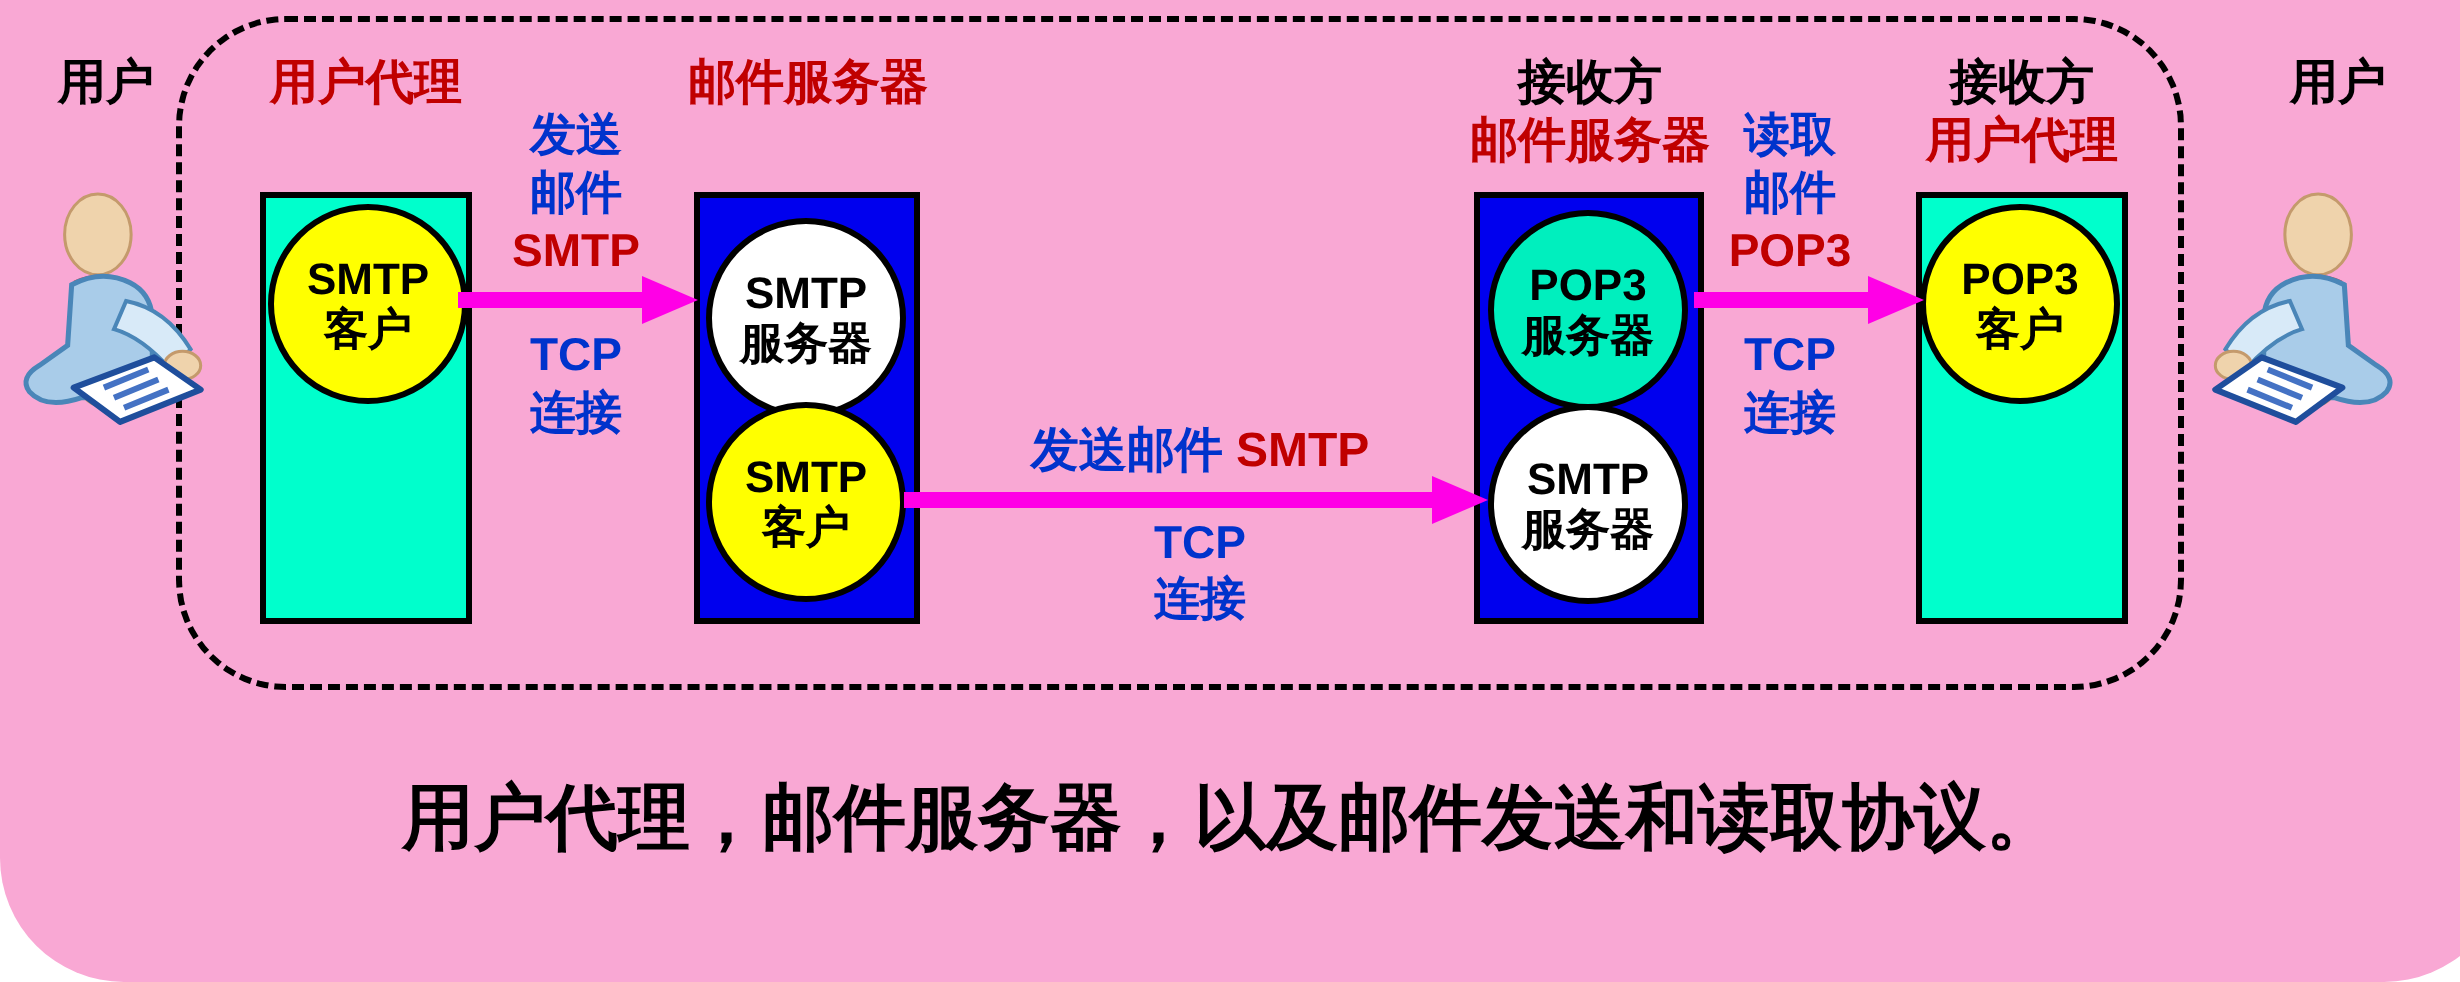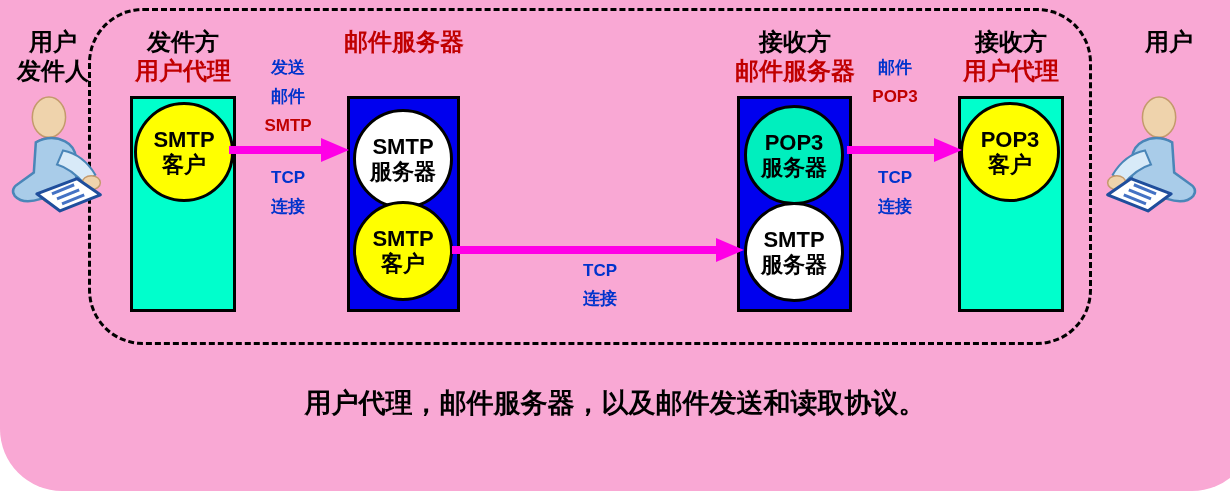--- a/index.html
+++ b/index.html
@@ -46,59 +46,57 @@
   .circle.yellow{background:#FFFF00;}
   .circle.white{background:#FFFFFF;}
   .circle.green{background:#00EFBE;}
   .c1{left:134px;top:102px;}
   .c2{left:353px;top:109px;}
   .c3{left:353px;top:201px;}
   .c4{left:744px;top:105px;}
   .c5{left:744px;top:202px;}
   .c6{left:960px;top:102px;}
   
-  .lnk{text-align:center;font-weight:bold;font-size:17px;line-height:29px;}
+  .lnk{text-align:center;font-weight:bold;font-size:23px;line-height:29px;}
   .blue{color:#0033CC;}
   .red{color:#C00000;}
   .lnkA-top{left:238px;top:53px;width:100px;}
   .lnkA-bot{left:238px;top:163px;width:100px;}
   .lnkB-top{left:470px;top:211px;width:260px;font-size:24px;}
   .lnkB-bot{left:540px;top:257px;width:120px;line-height:28px;}
   .lnkC-top{left:845px;top:53px;width:100px;}
   .lnkC-bot{left:845px;top:163px;width:100px;}
   
   .arrow{height:30px;}
   .arrow1{left:229px;top:135px;width:120px;}
   .arrow2{left:452px;top:235px;width:292px;}
   .arrow3{left:847px;top:135px;width:115px;}
   
   .caption{left:0;top:385px;width:1230px;text-align:center;
-    font-weight:bold;font-size:27px;color:#000;}
+    font-weight:bold;font-size:36px;color:#000;}
   
   .person{width:106px;height:126px;}
   .person-left{left:4px;top:92px;}
   .person-right{left:1098px;top:92px;transform:scaleX(-1);}
 </style>
 </head>
 <body>
 
 <div id="panel">
 
   <div class="abs boundary"></div>
 
   <div class="abs hdr hdr-outer-left">
     <div>用户</div>
-    <div>发件人</div>
   </div>
   <div class="abs hdr hdr-outer-right">
     <div>用户</div>
   </div>
 
   <div class="abs hdr hdr-box1">
-    <div>发件方</div>
     <div class="sub">用户代理</div>
   </div>
   <div class="abs hdr hdr-box2">
     <div class="sub">邮件服务器</div>
   </div>
   <div class="abs hdr hdr-box3">
     <div>接收方</div>
     <div class="sub">邮件服务器</div>
   </div>
   <div class="abs hdr hdr-box4">
@@ -152,26 +150,31 @@
   <div class="abs lnk lnkA-top">
     <div class="blue">发送</div>
     <div class="blue">邮件</div>
     <div class="red">SMTP</div>
   </div>
   <div class="abs lnk lnkA-bot">
     <div class="blue">TCP</div>
     <div class="blue">连接</div>
   </div>
 
+  <div class="abs lnk lnkB-top">
+    <span class="blue">发送邮件</span>
+    <span class="red">SMTP</span>
+  </div>
   <div class="abs lnk lnkB-bot">
     <div class="blue">TCP</div>
     <div class="blue">连接</div>
   </div>
 
   <div class="abs lnk lnkC-top">
+    <div class="blue">读取</div>
     <div class="blue">邮件</div>
     <div class="red">POP3</div>
   </div>
   <div class="abs lnk lnkC-bot">
     <div class="blue">TCP</div>
     <div class="blue">连接</div>
   </div>
 
   <svg class="abs person person-left" viewBox="0 0 100 125">
     <ellipse cx="42" cy="25" rx="16.5" ry="20" fill="#EFD3AC" stroke="#C49A6C" stroke-width="1.5"></ellipse>

